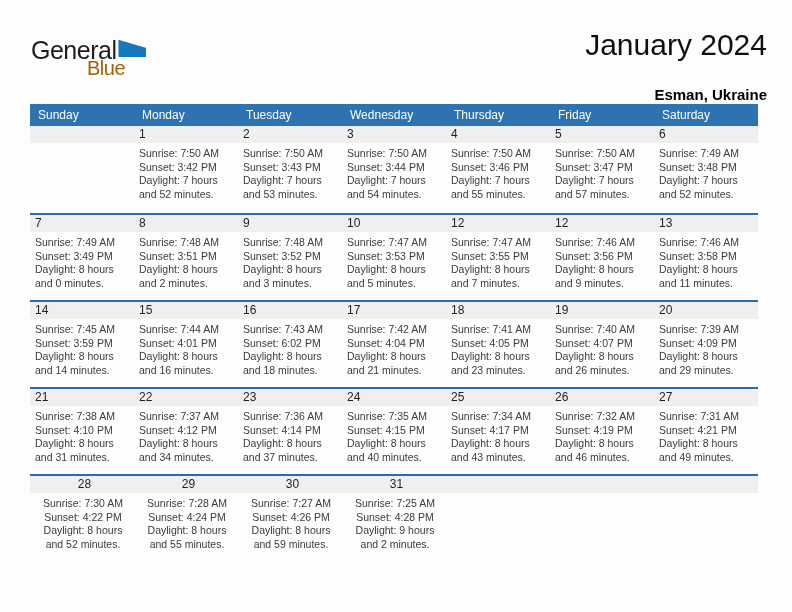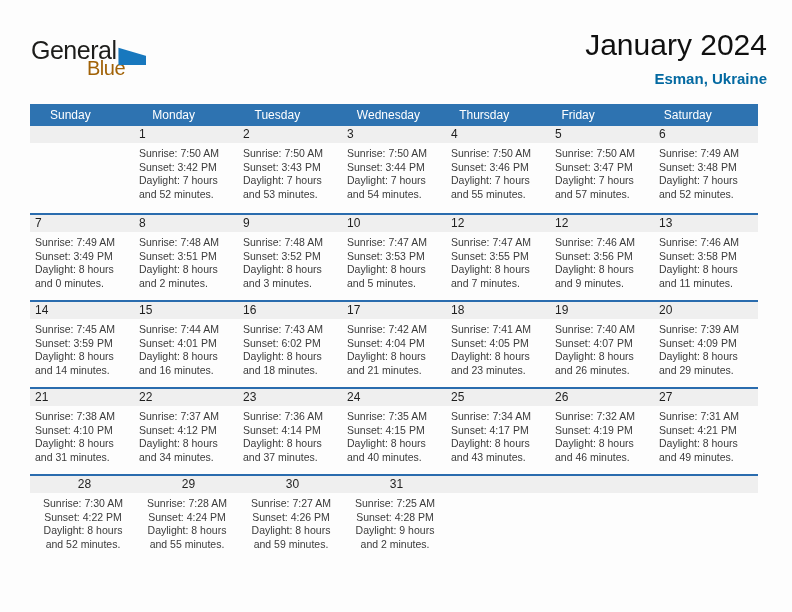--- a/index.html
+++ b/index.html
@@ -1,33 +1,33 @@
 <!DOCTYPE html>
 <html><head>
 <meta charset="utf-8">
 <style>
   * { margin:0; padding:0; box-sizing:border-box; }
   html,body { width:792px; height:612px; background:#fdfdfd; font-family:"Liberation Sans", sans-serif; }
   .page { position:relative; width:792px; height:612px; overflow:hidden; background:#fdfdfd; }
 
   
   .logo { position:absolute; left:31px; top:36px; }
-  .logo-line1 { display:flex; align-items:flex-end; font-size:25px; letter-spacing:-0.5px; color:#1d1d1b; }
+  .logo-line1 { display:flex; align-items:flex-start; font-size:25px; letter-spacing:-0.5px; color:#1d1d1b; }
   .logo-triangle { width:28px; height:18px; background:#1878be; margin-left:2px; margin-top:3px;
                    clip-path: polygon(0 4%, 100% 50%, 100% 100%, 0 100%); }
   .logo-line2 { font-size:20px; letter-spacing:-0.5px; color:#a16207; margin-top:-8px; padding-left:56px; }
 
   
   .titles { position:absolute; right:25px; top:28px; text-align:right; }
   .month-title { font-size:30px; color:#101010; }
-  .location { font-size:15px; font-weight:bold; color:#0369a1; margin-top:8px; }
+  .location { font-size:15px; font-weight:bold; color:#000000; margin-top:24px; }
 
   
   .calendar { position:absolute; left:30px; top:104px; width:728px; }
-  .weekday-row { display:grid; grid-template-columns:repeat(7,1fr); background:#2e73b1; height:22px; align-items:center;padding-left:12px; }
+  .weekday-row { display:grid; grid-template-columns:repeat(7,1fr); background:#2e73b1; height:22px; align-items:center; }
   .weekday-cell { color:#ffffff; font-size:12px; padding-left:8px; overflow:hidden; white-space:nowrap; }
 
   .week-row { display:grid; grid-template-columns:repeat(7,1fr); height:87px; background:#fdfdfd; }
   .week-row + .week-row { border-top:2px solid #2a6cae; }
   .week-row:last-child { height:92px;text-align:center; }
 
   .day-cell { overflow:hidden; }
   .day-band { height:17px; background:#efefef; font-size:12px; color:#1f1f1f; line-height:17px; padding-left:5px; }
   .day-info { padding:4px 3px 0 5px; }
   .day-info div { font-size:10.5px; line-height:13.5px; color:#3b3b3b; }

